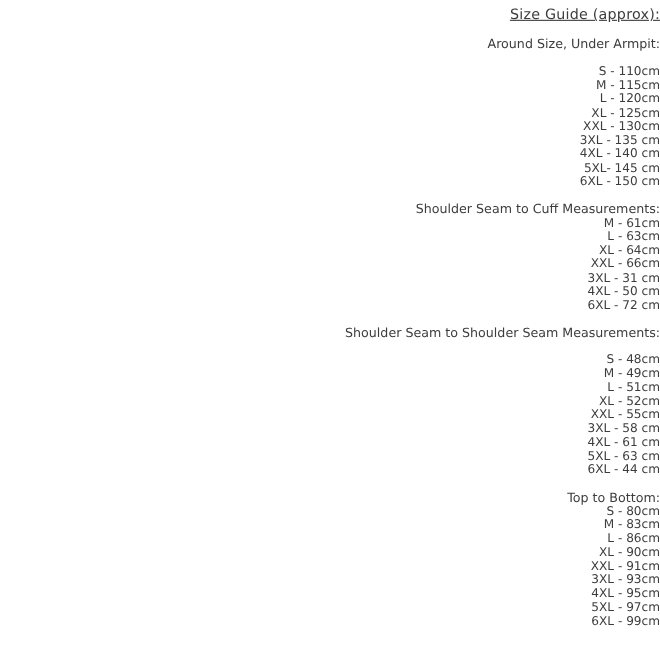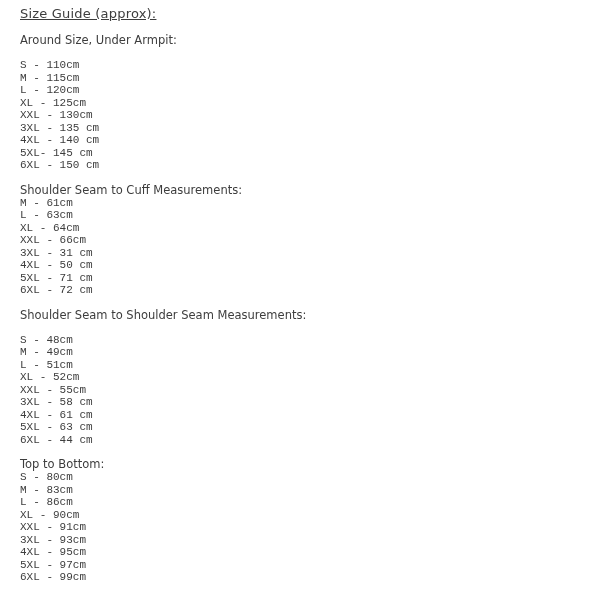--- a/index.html
+++ b/index.html
@@ -13,21 +13,21 @@
   body {
     font-family: "DejaVu Sans", "Liberation Sans", sans-serif;
     color: #3d3d3d;
     -webkit-font-smoothing: antialiased;
   }
   .page {
     box-sizing: border-box;
     width: 600px;
     height: 600px;
     padding: 6px 0 0 20px; 
-    text-align: left;
+    text-align: right;
   }
   .page-title {
     margin: 0;
     font-size: 13px;
     font-weight: normal;
     line-height: 16px;
     text-decoration: underline;
     letter-spacing: 0.2px;
   }
   .size-section {
@@ -44,21 +44,20 @@
     margin: 0;
     padding: 0;
   }
   .gap-after-heading .size-list {
     margin-top: 12px;
   }
   .size-row {
     font-size: 11px;
     line-height: 12.5px;
     white-space: pre;
-    font-family: Liberation Mono, monospace;
   }
 </style>
 </head>
 <body style="color: rgb(61, 61, 61); background: rgb(255, 255, 255);">
 
 <main class="page">
   <h1 class="page-title">Size Guide (approx):</h1>
   <div>
   <section class="size-section gap-after-heading">
     <h2 class="section-heading">Around Size, Under Armpit:</h2>
@@ -79,21 +78,20 @@
   <section class="size-section">
     <h2 class="section-heading">Shoulder Seam to Cuff Measurements:</h2>
     <ul class="size-list">
 
           <li class="size-row">M - 61cm</li>
           <li class="size-row">L - 63cm</li>
           <li class="size-row">XL - 64cm</li>
           <li class="size-row">XXL - 66cm</li>
           <li class="size-row">3XL - 31 cm</li>
           <li class="size-row">4XL - 50 cm</li>
-          <li class="size-row">5XL - 71 cm</li>
           <li class="size-row">6XL - 72 cm</li>
         </ul>
   </section>
 
   <section class="size-section gap-after-heading">
     <h2 class="section-heading">Shoulder Seam to Shoulder Seam Measurements:</h2>
     <ul class="size-list">
 
     <li class="size-row">S - 48cm</li>
           <li class="size-row">M - 49cm</li>

